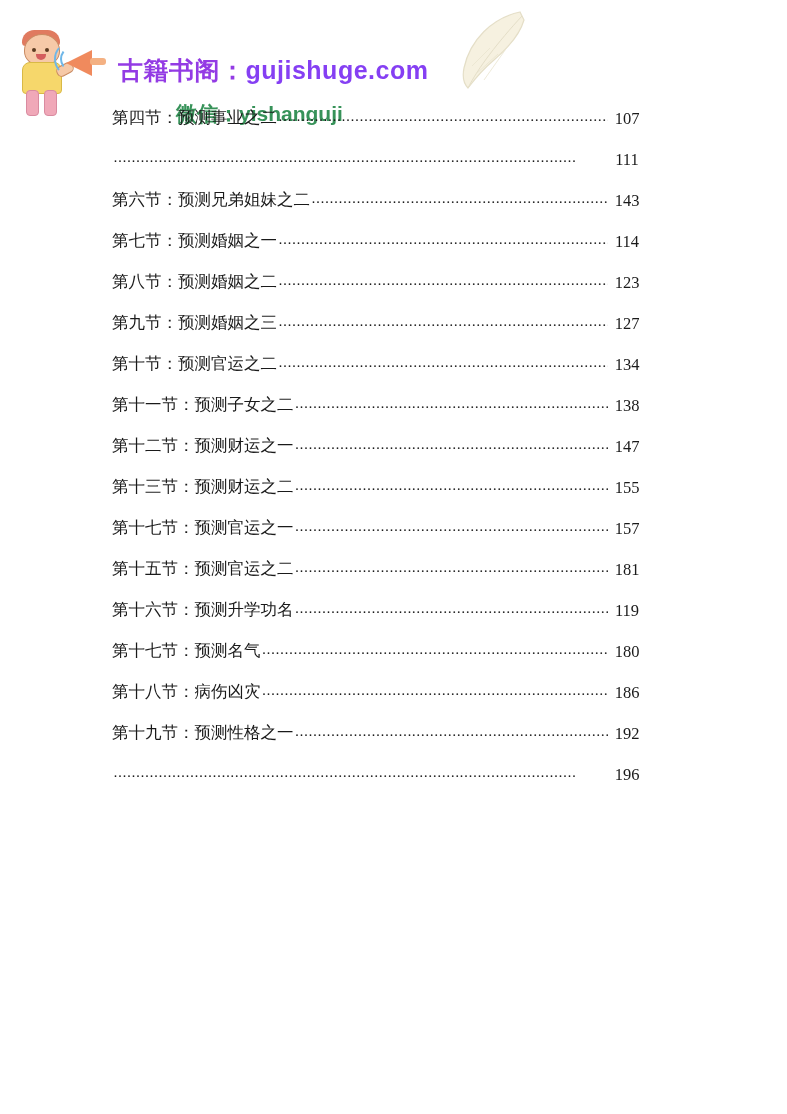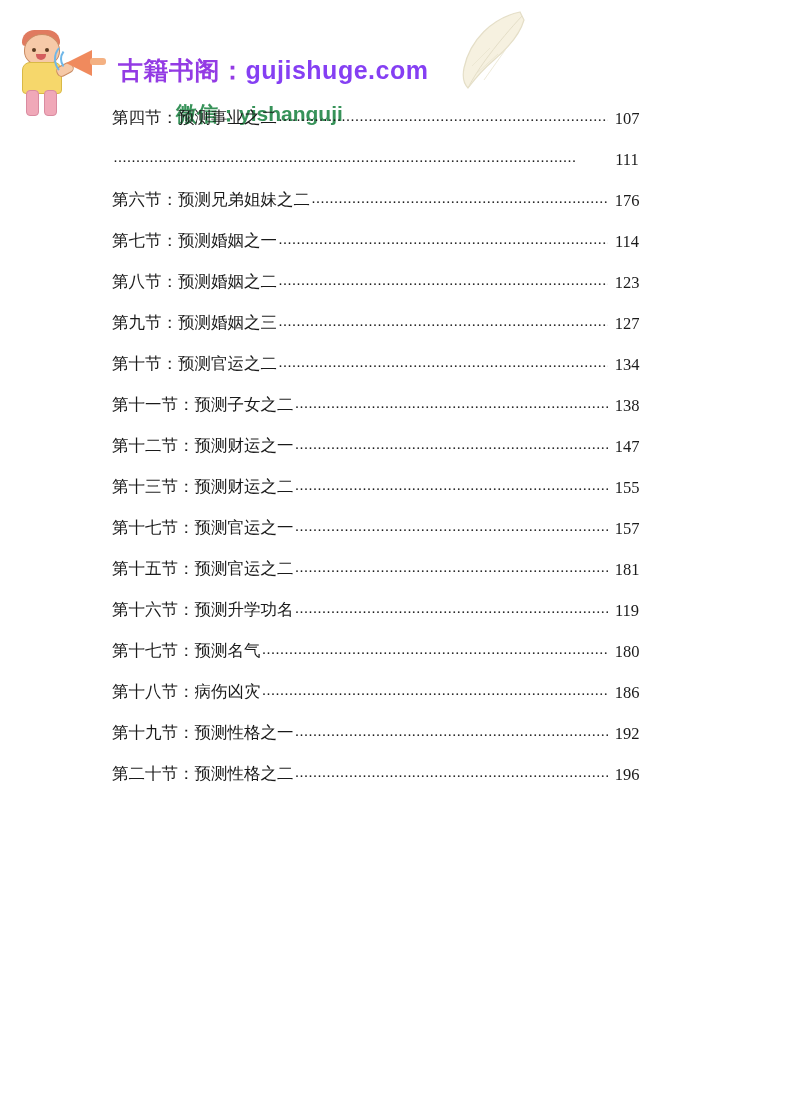--- a/index.html
+++ b/index.html
@@ -249,21 +249,21 @@
         <span class="toc-dots">·······································································································</span>
         <span class="toc-page">107</span>
       </div>
       <div class="toc-row">
         <span class="toc-dots">·······································································································</span>
         <span class="toc-page">111</span>
       </div>
       <div class="toc-row">
         <span class="toc-label">第六节：预测兄弟姐妹之二</span>
         <span class="toc-dots">·······································································································</span>
-        <span class="toc-page">176</span>
+        <span class="toc-page">143</span>
       </div>
       <div class="toc-row">
         <span class="toc-label">第七节：预测婚姻之一</span>
         <span class="toc-dots">·······································································································</span>
         <span class="toc-page">114</span>
       </div>
       <div class="toc-row">
         <span class="toc-label">第八节：预测婚姻之二</span>
         <span class="toc-dots">·······································································································</span>
         <span class="toc-page">123</span>
@@ -317,19 +317,18 @@
         <span class="toc-label">第十八节：病伤凶灾</span>
         <span class="toc-dots">·······································································································</span>
         <span class="toc-page">186</span>
       </div>
       <div class="toc-row">
         <span class="toc-label">第十九节：预测性格之一</span>
         <span class="toc-dots">·······································································································</span>
         <span class="toc-page">192</span>
       </div>
       <div class="toc-row">
-        <span class="toc-label">第二十节：预测性格之二</span>
         <span class="toc-dots">·······································································································</span>
         <span class="toc-page">196</span>
       </div>
     </div>
 
 </div>
 
 </body></html>

